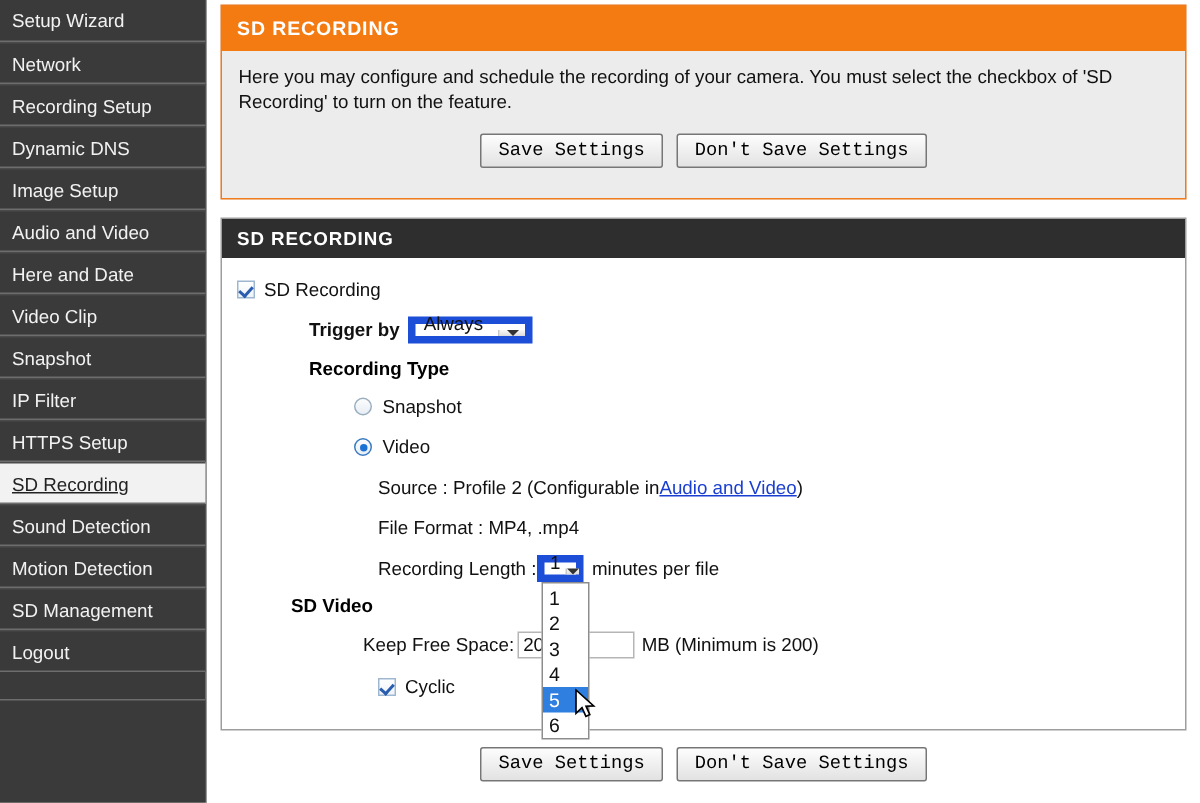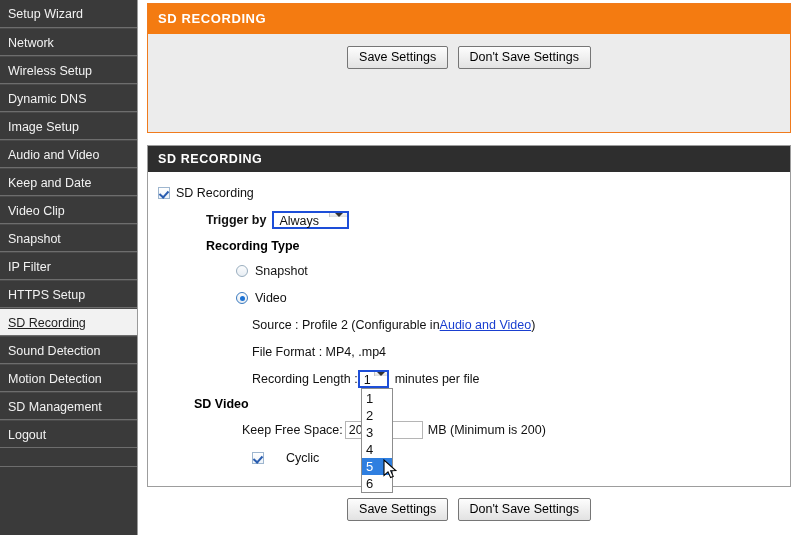--- a/index.html
+++ b/index.html
@@ -73,21 +73,21 @@
   #help-body{
     padding:9px 12px 0 11px;
     font-size:12.5px;
     color:#111;
     line-height:17px;
   }
   .btn-row{text-align:center;}
   #help-buttons{margin-top:12px;}
   .btn{
     display:inline-block;
-    font-family:Liberation Sans, sans-serif;
+    font-family:Liberation Mono, monospace;
     font-size:12.5px;
     color:#000;
     background:#e6e6e6;
     background:linear-gradient(#fdfdfd,#e2e2e2);
     border:1px solid #767676;
     border-radius:2px;
     padding:3px 11px 4px 11px;
     margin:0 3px;
     cursor:pointer;
     line-height:14px;
@@ -154,23 +154,23 @@
   .radio.selected::after{
     content:"";position:absolute;left:2.5px;top:2.5px;
     width:5px;height:5px;border-radius:50%;background:#1c72d4;
   }
 
   .detail-line{margin:0 0 9px 94px;font-size:12.5px;color:#111;display:flex;align-items:center;height:18px;}
   a.link{color:#1a3fd0;text-decoration:underline;cursor:pointer;}
 
   
   .select{
-    display:inline-flex;align-items:flex-start;
+    display:inline-flex;align-items:flex-end;
     height:18px;
-    border:2px solid #1d4ed8;
+    border:5px solid #1d4ed8;
     background:#ffffff;
     box-sizing:border-box;
     cursor:pointer;
     vertical-align:middle;
   }
   .select .sel-val{
     padding:0 6px 0 5px;
     line-height:16px;font-size:12.5px;color:#111;
     display:flex;align-items:center;
   }
@@ -197,21 +197,21 @@
     width:78px;height:18px;
     border:1px solid #b5b5b5;
     background:#ffffff;
     box-sizing:border-box;
     font-family:"Liberation Sans", sans-serif;
     font-size:12.5px;color:#111;
     padding:0 3px;
     margin:0 5px 0 2px;
     line-height:16px;
   }
-  .cyclic-line{display:flex;align-items:center;margin:0 0 0 94px;height:18px;gap:16px;}
+  .cyclic-line{display:flex;align-items:center;margin:0 0 0 94px;height:18px;}
 
   
   #reclen-list{
     position:absolute;
     left:361px;top:388px;
     width:32px;
     background:#ffffff;
     border:1px solid #8d8d8d;
     box-sizing:border-box;
     z-index:40;
@@ -245,33 +245,33 @@
 <div id="app">
 
   <div id="sidebar">
     <div class="nav-item">
       <span class="nav-label">Setup Wizard</span>
     </div>
     <div class="nav-item">
       <span class="nav-label">Network</span>
     </div>
     <div class="nav-item">
-      <span class="nav-label">Wireless Setup</span>
+      <span class="nav-label">Recording Setup</span>
     </div>
     <div class="nav-item">
       <span class="nav-label">Dynamic DNS</span>
     </div>
     <div class="nav-item">
       <span class="nav-label">Image Setup</span>
     </div>
     <div class="nav-item">
       <span class="nav-label">Audio and Video</span>
     </div>
     <div class="nav-item">
-      <span class="nav-label">Keep and Date</span>
+      <span class="nav-label">Here and Date</span>
     </div>
     <div class="nav-item">
       <span class="nav-label">Video Clip</span>
     </div>
     <div class="nav-item">
       <span class="nav-label">Snapshot</span>
     </div>
     <div class="nav-item">
       <span class="nav-label">IP Filter</span>
     </div>
@@ -293,20 +293,21 @@
     <div class="nav-item">
       <span class="nav-label">Logout</span>
     </div>
     <div id="nav-filler"></div>
   </div>
 
   <div id="content">
 
     <div id="help-panel">
       <div id="help-title">SD RECORDING</div>
+      <div id="help-body">Here you may configure and schedule the recording of your camera. You must select the checkbox of 'SD Recording' to turn on the feature.</div>
       <div id="help-buttons" class="btn-row">
         <span class="btn">Save Settings</span>
         <span class="btn">Don't Save Settings</span>
       </div>
     </div>
 
     <div id="main-panel">
       <div id="main-title">SD RECORDING</div>
 
       <div id="main-body">

